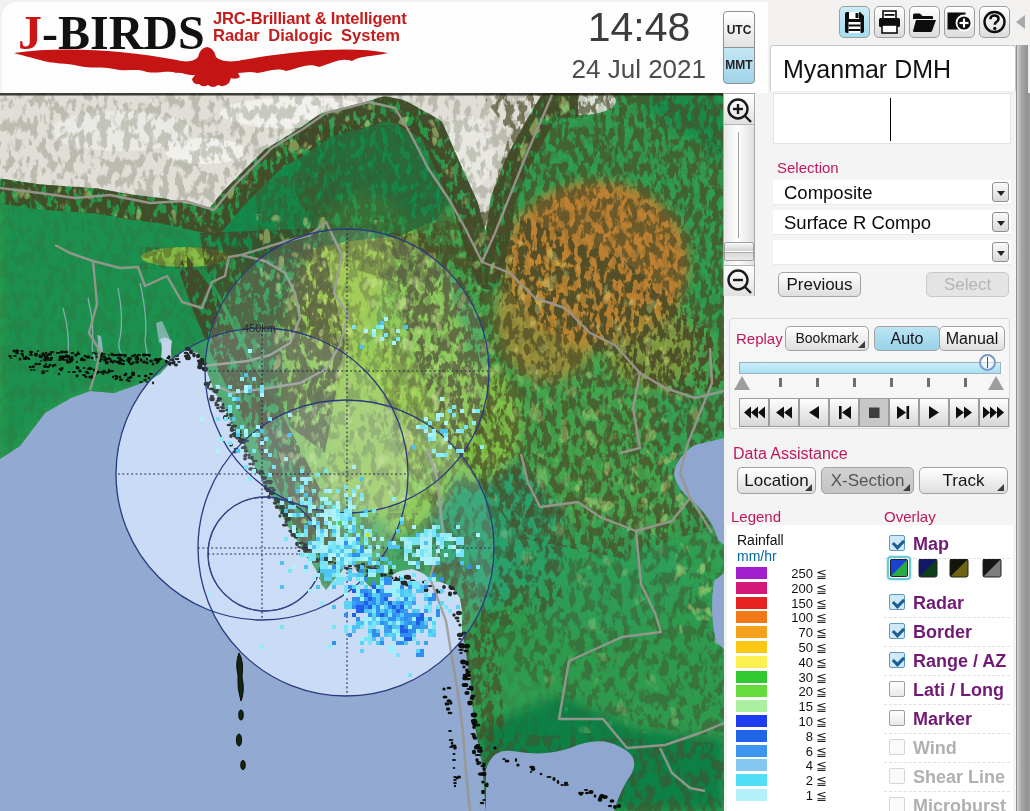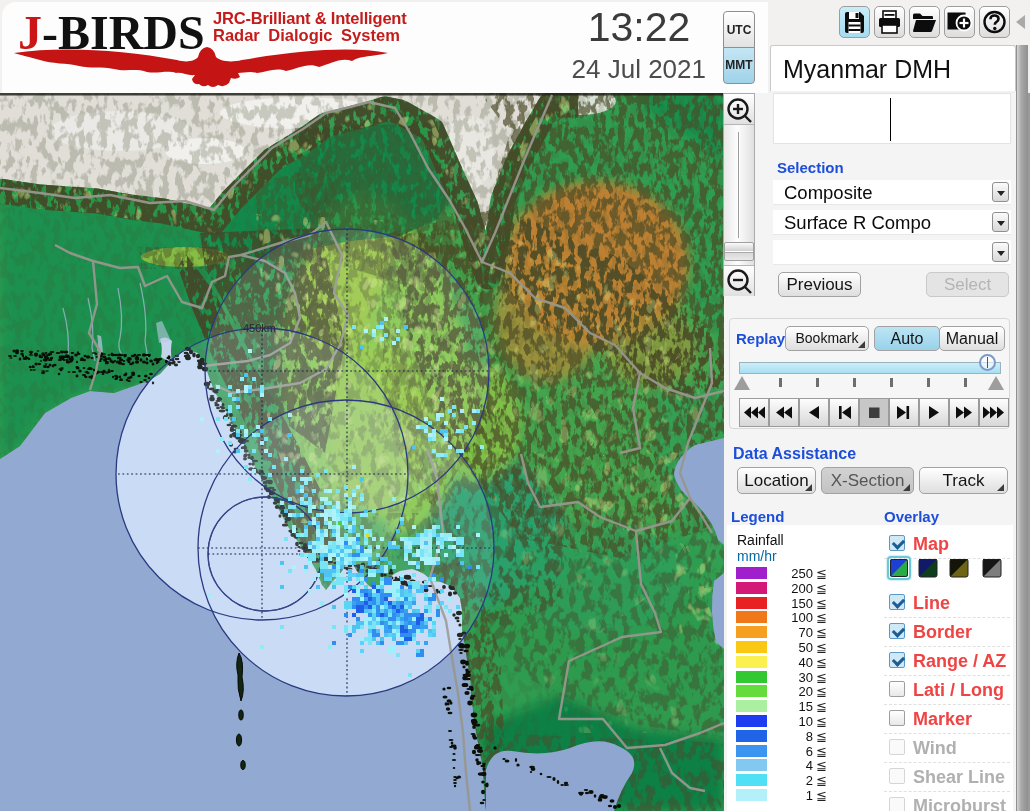--- a/index.html
+++ b/index.html
@@ -36,21 +36,21 @@
 #zoomctl { position:absolute; left:723px; top:93px; width:32px; height:203px; z-index:6; background:linear-gradient(90deg,#e8e8e8,#fdfdfd 45%,#e0e0e0); border:1px solid #aaa; }
 .zbtn { position:absolute; left:0px; width:30px; height:31px; background:linear-gradient(#ffffff,#e0e0e0); border-bottom:1px solid #b5b5b5;}
 #zslide { position:absolute; left:14px; top:38px; width:2px; height:106px; background:#9d9d9d; border-right:1px solid #fff;}
 #zthumb { position:absolute; left:0px; top:148px; width:30px; height:19px; background:linear-gradient(#fafafa,#d2d2d2 45%,#e9e9e9); border:1px solid #a0a0a0; border-radius:2px;}
 #zthumb div { margin-top:8px; height:2px; background:#aaa; border-top:1px solid #fff;}
 
 
 #panel { position:absolute; top:93px; left:724px; width:292px; height:718px; background:#f4f4f4; }
 #inputbox { position:absolute; left:49px; top:0px; width:238px; height:51px; background:#fff; border:1px solid #e3e3e3;}
 #cursor { position:absolute; left:116px; top:4px; width:1px; height:43px; background:#000; }
-.seclabel { position:absolute; color:#1d4ed8; font-size:15px;font-weight:bold; }
+.seclabel { position:absolute; color:#be185d; font-size:15px; }
 .ddrow { position:absolute; left:49px; width:238px; height:25px; background:#fff; border-bottom:1px solid #e8e8e8;}
 .ddrow span { position:absolute; left:11px; top:2px; font-size:18.5px; color:#0a0a0a;}
 .ddbtn { position:absolute; right:2px; top:2px; width:17px; height:20px; background:linear-gradient(#fbfbfb,#d8d8d8); border:1px solid #8f8f8f; border-radius:3px;}
 .ddbtn:after { content:""; position:absolute; left:4px; top:8px; border-left:4px solid transparent; border-right:4px solid transparent; border-top:5px solid #222; }
 .btn { position:absolute; border:1px solid #a2a2a2; border-radius:5px; background:linear-gradient(#ffffff,#dedede); text-align:center; color:#141414; }
 .btn.disabled { background:#e4e4e4; color:#b4b4b4; border-color:#c9c9c9; }
 .btn.pressed { background:linear-gradient(#d2d2d2,#c3c3c3); color:#555; }
 .btn.blue { background:linear-gradient(#bce5f4,#99d2ea); }
 .cornertri { position:absolute; right:3px; bottom:2px; width:0; height:0; border-left:7px solid transparent; border-bottom:7px solid #3c3c3c; }
 #replaybox { position:absolute; left:5px; top:225px; width:281px; height:111px; border:1px solid #d8d8d8; border-radius:4px; background:#f6f6f6;}
@@ -61,42 +61,42 @@
 .endtri { position:absolute; top:57px; width:0; height:0; border-left:8px solid transparent; border-right:8px solid transparent; border-bottom:14px solid #9d9d9d; }
 .pbtn { position:absolute; top:79px; width:30px; height:29px; border:1px solid #9b9b9b; background:linear-gradient(#fdfdfd,#d7d7d7); }
 .pbtn.pressed { background:#c7c7c7; }
 #dabtns .btn { top:0; }
 #legendbox { position:absolute; left:3px; top:432px; width:176px; height:286px; background:#fff; }
 #overlaybox { position:absolute; left:156px; top:432px; width:133px; height:286px; background:#fff; }
 .ovrow { position:absolute; left:4px; width:126px; height:28px; border-bottom:1px dashed #e0e0e0; }
 .ovrow .cb { position:absolute; left:5px; top:4px; width:16px; height:16px; border:1px solid #9e9e9e; border-radius:2px; background:linear-gradient(#fff,#e8e8e8); }
 .ovrow .cb.on { background:#cfe9f6; border:1px solid #5d99c6; }
 .ovrow .cb.on:after { content:""; position:absolute; left:3px; top:3px; width:8px; height:5px; border-left:3px solid #1d5d94; border-bottom:3px solid #1d5d94; transform:rotate(-45deg); }
-.ovrow .lbl { position:absolute; left:29px; top:3px; font-size:18px; font-weight:bold; color:#ef4444; }
+.ovrow .lbl { position:absolute; left:29px; top:3px; font-size:18px; font-weight:bold; color:#701a75; }
 .ovrow.dis .cb { border-color:#d5d5d5; background:#fafafa; }
 .ovrow.dis .lbl { color:#b0b0b0; }
 .lgrow { position:absolute; font-size:13px; color:#111; }
 .lgbar { position:absolute; left:9px; width:31px; height:12px; }
 .lgval { position:absolute; left:44px; width:42px; text-align:right; }
 .lgle { position:absolute; left:89px; width:14px; color:#222; }
 #splitter { position:absolute; left:1016px; top:45px; width:12px; height:766px; background:linear-gradient(90deg,#d5d5d5,#a7a7a7 40%,#8f8f8f); border-left:1px solid #909090; }
 </style>
 </head>
 <body>
 <div id="app">
   <div id="header">
     <div id="hcard"></div>
     <div id="hright"></div>
     <div id="logoJ"><span class="red">J</span>-BIRDS</div>
     <div id="sub1">JRC-Brilliant &amp; Intelligent</div>
     <div id="sub2">Radar Dialogic System</div>
     <svg id="eagle" class="abs" style="left:12px;top:43px" width="378" height="46" viewBox="0 0 378 46">
       <path fill="#c41414" d="M2,10 C50,3 110,7 165,17 C175,20 183,18 186,14 Q188,5 195,4 Q202,5 204,14 C208,18 218,20 230,17 C288,7 340,3 376,10 C360,14 350,12 340,18 C329,14 318,21 307,24 C296,19 285,26 274,28 C264,24 254,29 245,30 C238,28 232,30 226,30 L228,34 Q224,37 219,35 L217,40 Q212,45 206,42 Q201,46 196,42 Q191,45 187,41 Q181,42 180,36 L183,32 C176,33 170,29 164,30 C155,27 145,31 135,29 C124,25 113,29 102,26 C90,23 78,26 67,23 C55,20 40,21 28,17 C18,14 8,12 2,10 Z"></path>
     </svg>
-    <div id="time1">13:22</div>
+    <div id="time1">14:48</div>
     <div id="time2">24 Jul 2021</div>
     <div id="utc" class="tzbtn">UTC</div>
     <div id="mmt" class="tzbtn">MMT</div>
     <div class="tool sel" style="left:839px"></div>
     <div class="tool" style="left:874px"></div>
     <div class="tool" style="left:909px"></div>
     <div class="tool" style="left:944px"></div>
     <div class="tool" style="left:979px"></div>
     <svg id="toolicons" class="abs" style="left:839px;top:6px" width="172" height="33" viewBox="0 0 172 33">
       <g>
@@ -1970,21 +1970,21 @@
           </g>
         <g transform="translate(93,0)">
             <rect width="18" height="18" rx="2" fill="#7d7d7d"></rect>
             <path d="M0,0 H18 L0,18 Z" fill="#161616"></path>
             <rect width="18" height="18" rx="2" fill="none" stroke="#222"></rect>
           </g>
         <rect x="0.5" y="0.5" width="17" height="17" rx="2" fill="none" stroke="#222"></rect>
       </svg>
       <div class="ovrow" style="top:65px">
           <div class="cb on"></div>
-          <div class="lbl">Line</div>
+          <div class="lbl">Radar</div>
         </div>
       <div class="ovrow" style="top:94px">
           <div class="cb on"></div>
           <div class="lbl">Border</div>
         </div>
       <div class="ovrow" style="top:123px">
           <div class="cb on"></div>
           <div class="lbl">Range / AZ</div>
         </div>
       <div class="ovrow" style="top:152px">

